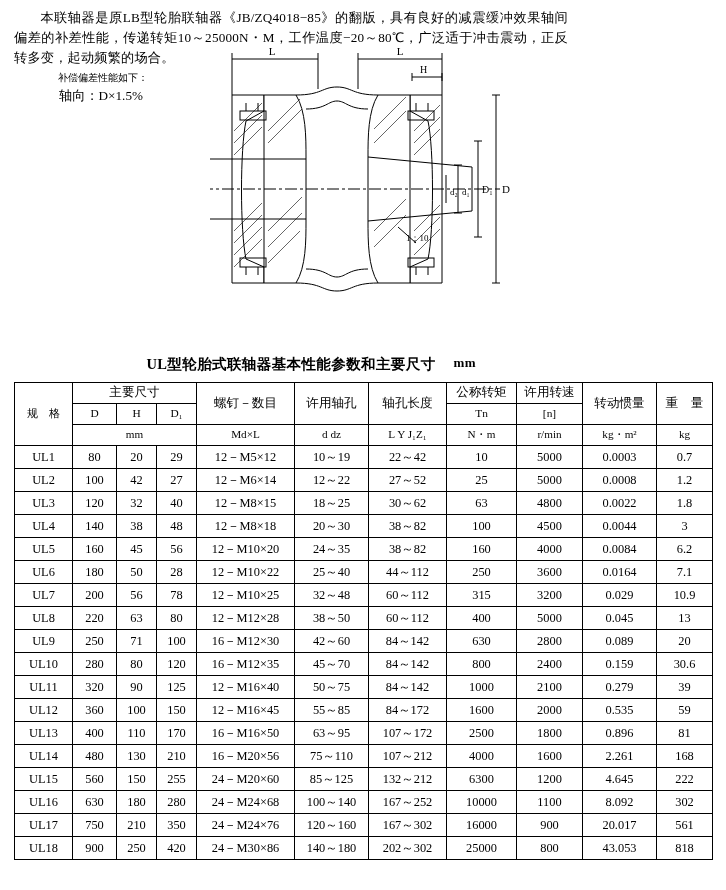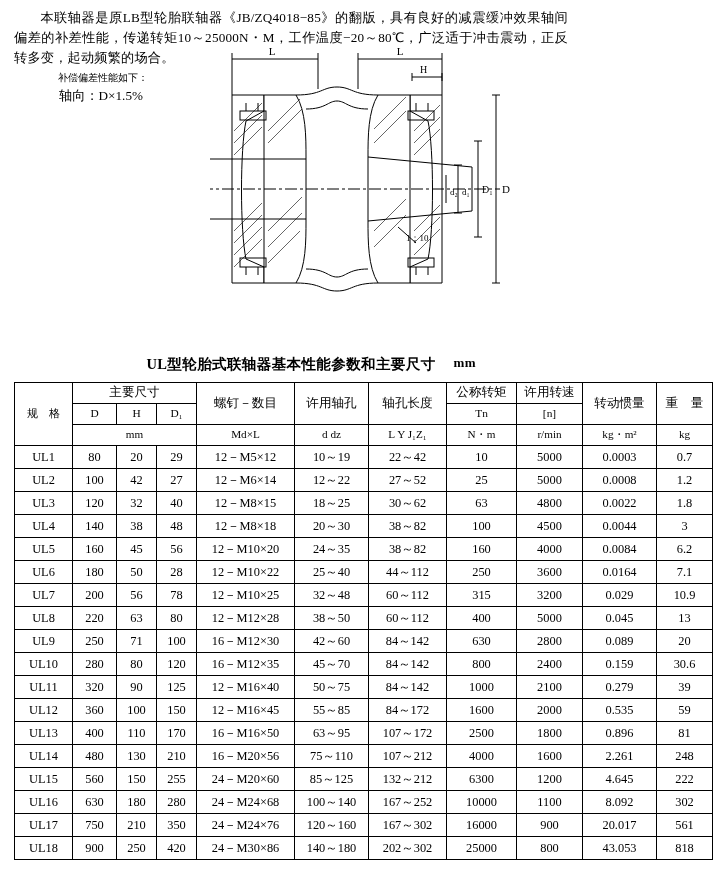--- a/index.html
+++ b/index.html
@@ -461,21 +461,21 @@
           <td>UL14</td>
           <td>480</td>
           <td>130</td>
           <td>210</td>
           <td>16－M20×56</td>
           <td>75～110</td>
           <td>107～212</td>
           <td>4000</td>
           <td>1600</td>
           <td>2.261</td>
-          <td>248</td>
+          <td>168</td>
         </tr>
         <tr>
           <td>UL15</td>
           <td>560</td>
           <td>150</td>
           <td>255</td>
           <td>24－M20×60</td>
           <td>85～125</td>
           <td>132～212</td>
           <td>6300</td>

